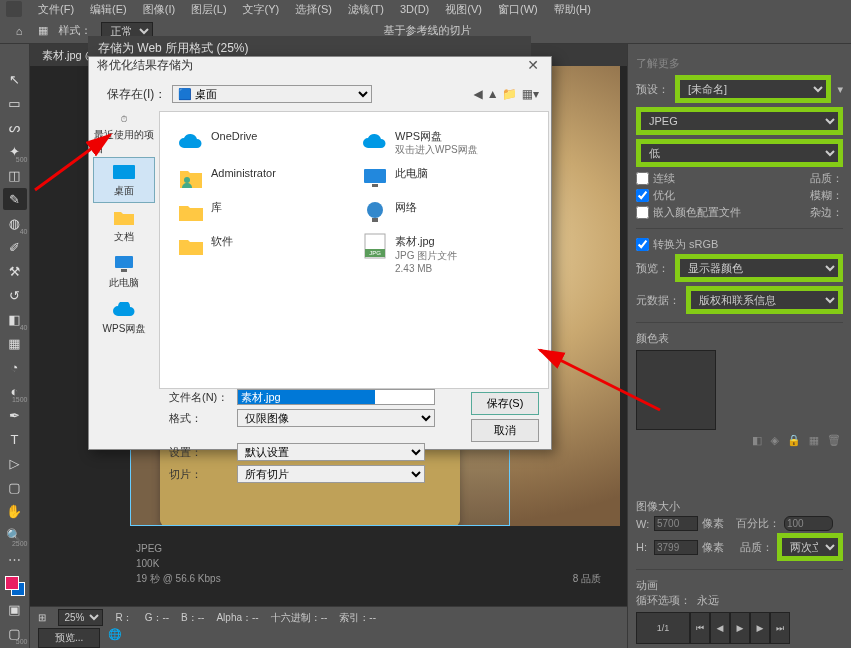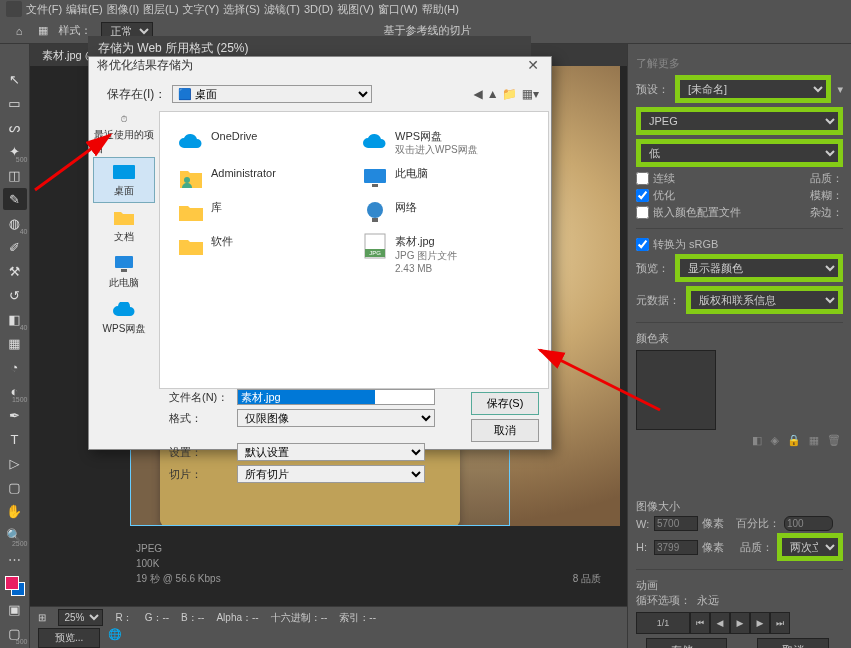--- a/index.html
+++ b/index.html
@@ -1,19 +1,19 @@
 <!DOCTYPE html>
 <html><head>
 <meta charset="utf-8">
 <style>
 * { margin: 0; padding: 0; box-sizing: border-box; font-family: "Microsoft YaHei", Arial, sans-serif; }
 body { background: #535353; width: 851px; height: 648px; overflow: hidden; position: relative; color: #ccc; font-size: 11px; }
 
 
-.menubar { background: #535353; height: 18px; display: flex; align-items: center; padding: 0 6px; gap: 4px; font-size: 11px; color: #ccc; }
+.menubar { background: #535353; height: 18px; display: flex; align-items: center; padding: 0 6px; gap: 16px; font-size: 11px; color: #ccc; }
 .menubar span { cursor: default; }
 .menubar-icon { width: 16px; height: 16px; background: #444; border-radius: 2px; }
 
 
 .optionsbar { background: #535353; height: 26px; border-bottom: 1px solid #383838; display: flex; align-items: center; padding: 0 10px; gap: 10px; font-size: 11px; color: #ccc; }
 .optionsbar .home-icon { width: 18px; height: 18px; display: flex; align-items: center; justify-content: center; }
 .optionsbar select { background: #3a3a3a; color: #ccc; border: 1px solid #222; font-size: 11px; padding: 1px 4px; }
 
 
 .tabbar { background: #3a3a3a; height: 22px; display: flex; align-items: center; padding-left: 34px; font-size: 11px; color: #ddd; }
@@ -36,21 +36,21 @@
 .rightpanel .section-divider { border-top: 1px solid #444; margin: 8px 0; }
 .rightpanel .link-row { display: flex; gap: 10px; padding: 4px 0; }
 .rightpanel .link-row span { color: #888; cursor: pointer; }
 .rightpanel .palette-box { width: 80px; height: 80px; background: #3a3a3a; border: 1px solid #222; margin-top: 4px; }
 .rightpanel .icon-row { display: flex; gap: 8px; justify-content: flex-end; padding: 4px 2px; color: #888; }
 .rightpanel .size-section { margin-top: 48px; }
 .rightpanel .size-row { display: flex; align-items: center; gap: 4px; margin: 2px 0; }
 .rightpanel .size-row label { width: 14px; }
 .rightpanel .size-row input { width: 44px; background: #3a3a3a; border: 1px solid #222; color: #888; font-size: 10px; padding: 1px 2px; }
 .rightpanel .nav-controls { display: flex; align-items: center; gap: 0; margin-top: 4px; }
-.rightpanel .nav-controls span { width: 20px; height: 22px; background: #3a3a3a; border: 1px solid #222; display: flex; align-items: center; justify-content: center; font-size: 9px; }
+.rightpanel .nav-controls span { width: 20px; height: 32px; background: #3a3a3a; border: 1px solid #222; display: flex; align-items: center; justify-content: center; font-size: 9px; }
 .rightpanel .nav-controls .page-display { width: 54px; }
 .rightpanel .bottom-btns { display: flex; gap: 30px; margin-top: 4px; padding-left: 10px; }
 .rightpanel .bottom-btns button { background: #3a3a3a; border: 1px solid #222; color: #ccc; font-size: 11px; padding: 4px 24px; }
 
 
 .canvas-area { position: absolute; left: 30px; right: 224px; top: 66px; bottom: 0; background: #262626; overflow: hidden; }
 .canvas-image { position: absolute; left: 100px; top: 0; width: 490px; height: 460px; background: linear-gradient(135deg, #d4c5a0 0%, #8b7355 50%, #5a4a3a 100%); overflow: hidden; }
 .canvas-image-content { width: 100%; height: 100%; background: radial-gradient(ellipse at 70% 40%, #f0d9a8 0%, #c9a870 30%, #7a5c3d 70%); position: relative; }
 .canvas-image-content::after { content: ''; position: absolute; left: 30px; top: 340px; width: 300px; height: 120px; background: #c4a050; border-radius: 6px; box-shadow: 0 4px 8px rgba(0,0,0,0.3); }
 .selection-box { position: absolute; left: 100px; top: 270px; width: 380px; height: 190px; border: 1px solid #66ccff; background: rgba(100,200,255,0.05); pointer-events: none; }

